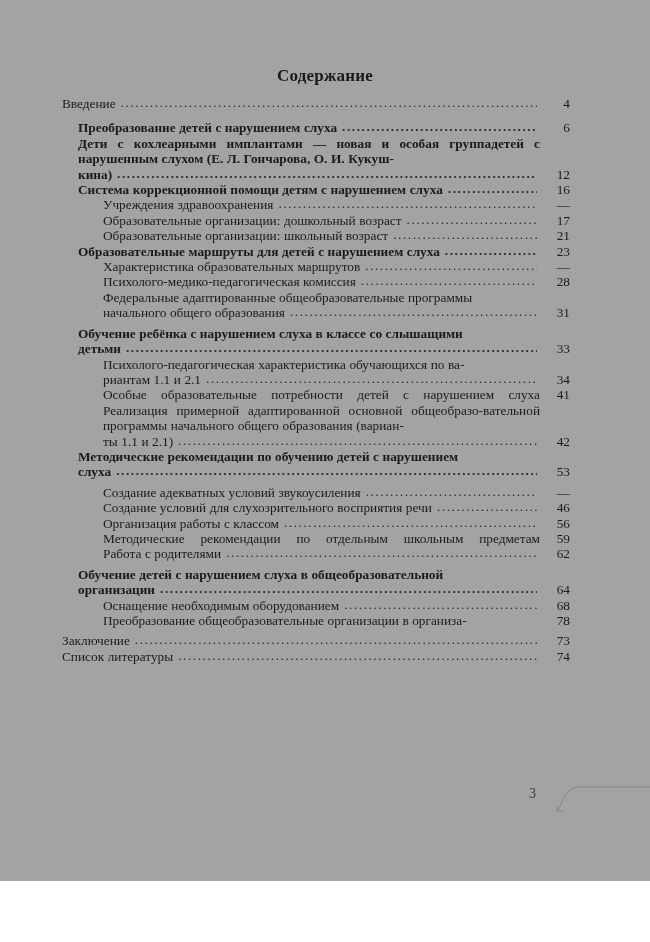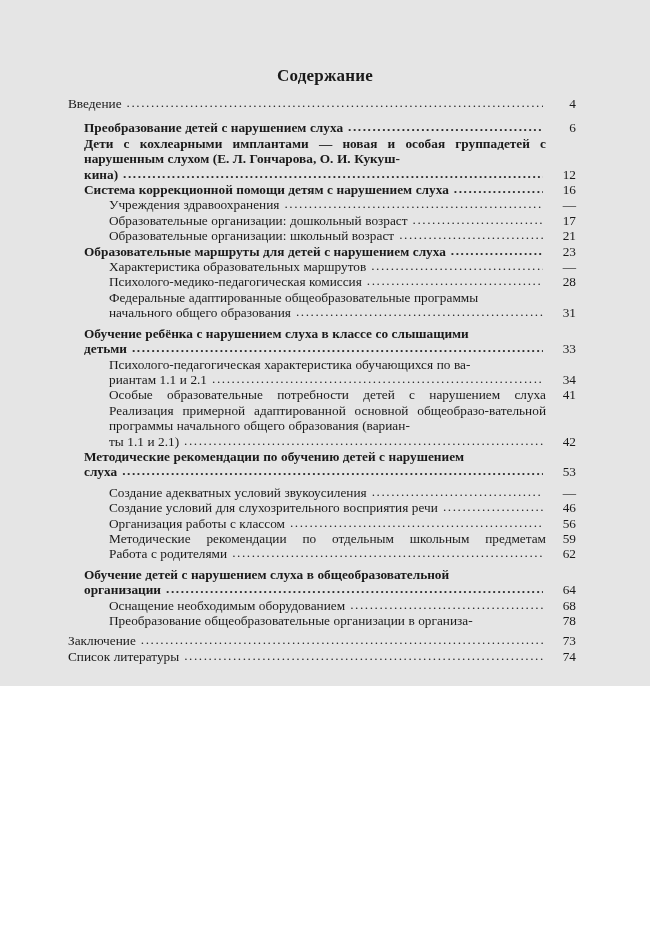--- a/index.html
+++ b/index.html
@@ -3,43 +3,43 @@
 <meta charset="utf-8">
 <style>
   html, body {
     margin: 0;
     padding: 0;
     background: #ffffff;
   }
   .page {
     position: relative;
     width: 650px;
-    height: 686px;
-    background: #e5e5e5;
+    height: 881px;
+    background: #a3a3a3;
     font-family: "Liberation Serif", "DejaVu Serif", serif;
     color: #1a1a1a;
     overflow: hidden;
     box-sizing: border-box;
   }
 
   .toc-title {
     position: absolute;
     top: 66px;
     left: 0;
     width: 650px;
     text-align: center;
     font-size: 17px;
     font-weight: bold;
     letter-spacing: 0.2px;
   }
 
   .toc-body {
     position: absolute;
     top: 96px;
-    left: 68px;
+    left: 62px;
     width: 508px;
   }
 
   
   .entry {
     position: relative;
     margin: 0;
     padding: 0;
   }
   .entry-inner {

